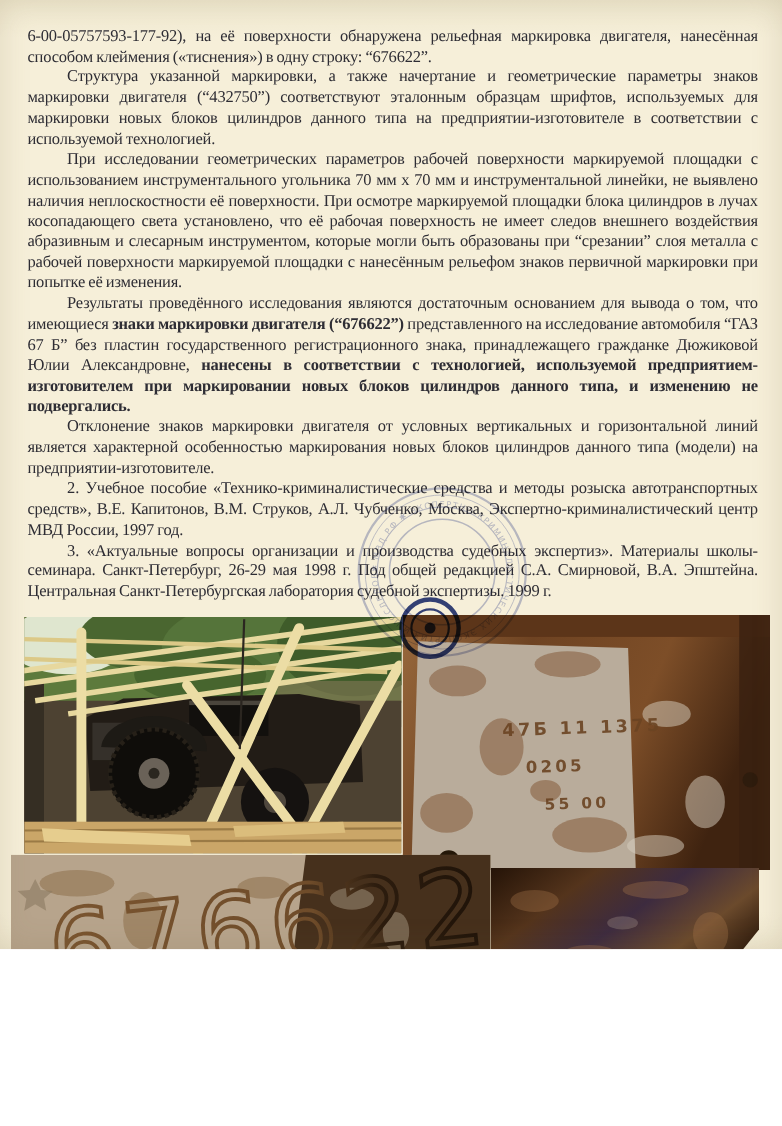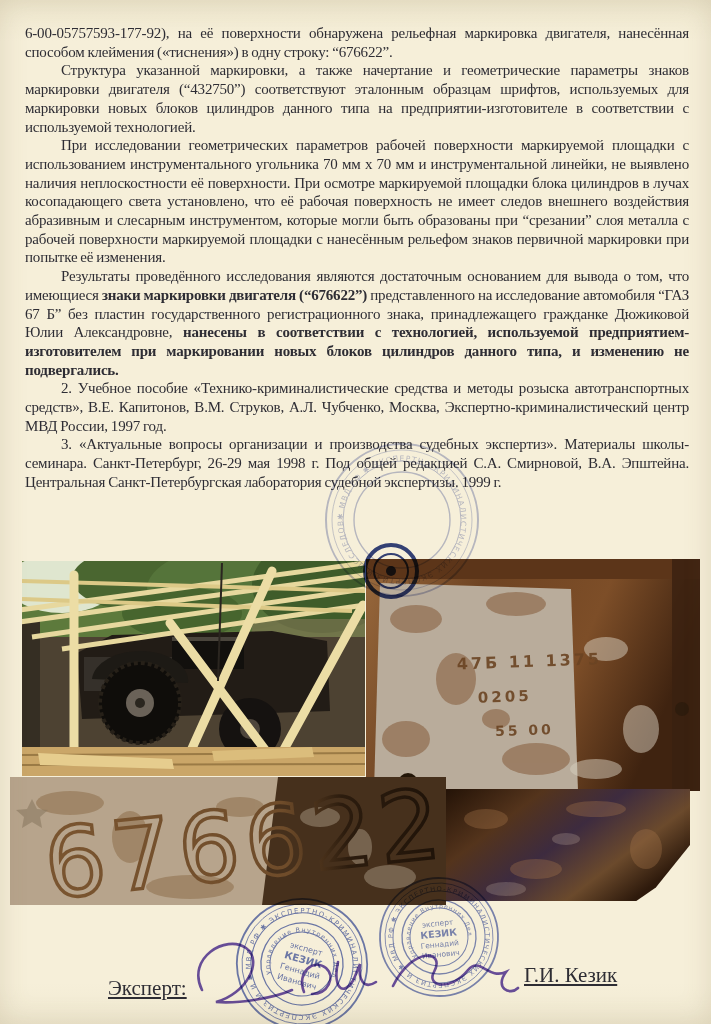--- a/index.html
+++ b/index.html
@@ -1,17 +1,17 @@
 <!DOCTYPE html>
 <html><head>
 <meta charset="utf-8">
 <style>
   html,body { margin:0; padding:0; }
   .page {
-    position:relative; width:711px; height:1024px; overflow:hidden;
+    position:relative; width:711px; height:863px; overflow:hidden;
     background:linear-gradient(180deg,#efe8cf 0%,#f6efd9 4%,#f6efd9 96%,#f0e9d1 100%);
     font-family:"Liberation Serif", serif; color:#2e2d34;
   }
   .page::after{ content:""; position:absolute; inset:0; pointer-events:none;
     box-shadow:inset 0 0 28px rgba(120,100,60,.18); }
   .body-text{
     position:absolute; left:25px; top:24px; width:664px;
     font-size:15px; line-height:18.7px; text-align:justify;
     letter-spacing:-0.2px; word-spacing:-0.6px;
   }
@@ -28,20 +28,21 @@
 </head>
 <body>
 
 <div class="page">
 
   <div class="body-text">
     <p class="para cont"><span>6-00-05757593-177-92), на её поверхности обнаружена рельефная маркировка двигателя, нанесённая способом клеймения («тиснения») в одну строку: “676622”.</span></p>
     <p class="para"><span>Структура указанной маркировки, а также начертание и геометрические параметры знаков маркировки двигателя (“432750”) соответствуют эталонным образцам шрифтов, используемых для маркировки новых блоков цилиндров данного типа на предприятии-изготовителе в соответствии с используемой технологией.</span></p>
     <p class="para"><span>При исследовании геометрических параметров рабочей поверхности маркируемой площадки с использованием инструментального угольника 70 мм х 70 мм и инструментальной линейки, не выявлено наличия неплоскостности её поверхности. При осмотре маркируемой площадки блока цилиндров в лучах косопадающего света установлено, что её рабочая поверхность не имеет следов внешнего воздействия абразивным и слесарным инструментом, которые могли быть образованы при “срезании” слоя металла с рабочей поверхности маркируемой площадки с нанесённым рельефом знаков первичной маркировки при попытке её изменения.</span></p>
     <p class="para"><span>Результаты проведённого исследования являются достаточным основанием для вывода о том, что имеющиеся </span><b>знаки маркировки двигателя (“676622”)</b><span> представленного на исследование автомобиля “ГАЗ 67 Б” без пластин государственного регистрационного знака, принадлежащего гражданке Дюжиковой Юлии Александровне, </span><b>нанесены в соответствии с технологией, используемой предприятием-изготовителем при маркировании новых блоков цилиндров данного типа, и изменению не подвергались.</b></p>
+    <p class="para"><span>Отклонение знаков маркировки двигателя от условных вертикальных и горизонтальной линий является характерной особенностью маркирования новых блоков цилиндров данного типа (модели) на предприятии-изготовителе.</span></p>
     <p class="para"><span>2. Учебное пособие «Технико-криминалистические средства и методы розыска автотранспортных средств», В.Е. Капитонов, В.М. Струков, А.Л. Чубченко, Москва, Экспертно-криминалистический центр МВД России, 1997 год.</span></p>
     <p class="para"><span>3. «Актуальные вопросы организации и производства судебных экспертиз». Материалы школы-семинара. Санкт-Петербург, 26-29 мая 1998 г. Под общей редакцией С.А. Смирновой, В.А. Эпштейна. Центральная Санкт-Петербургская лаборатория судебной экспертизы. 1999 г.</span></p>
   </div>
 
   <svg class="photo" style="left:22px; top:561px;" width="343" height="215" viewBox="0 0 343 215">
     <rect width="343" height="215" fill="#6d6148"></rect>
     <rect width="343" height="78" fill="#5d7a3c"></rect>
     <ellipse cx="40" cy="22" rx="55" ry="30" fill="#dfe6cf"></ellipse>
     <ellipse cx="120" cy="18" rx="70" ry="32" fill="#4a6630"></ellipse>
     <ellipse cx="210" cy="28" rx="85" ry="42" fill="#55743a"></ellipse>

